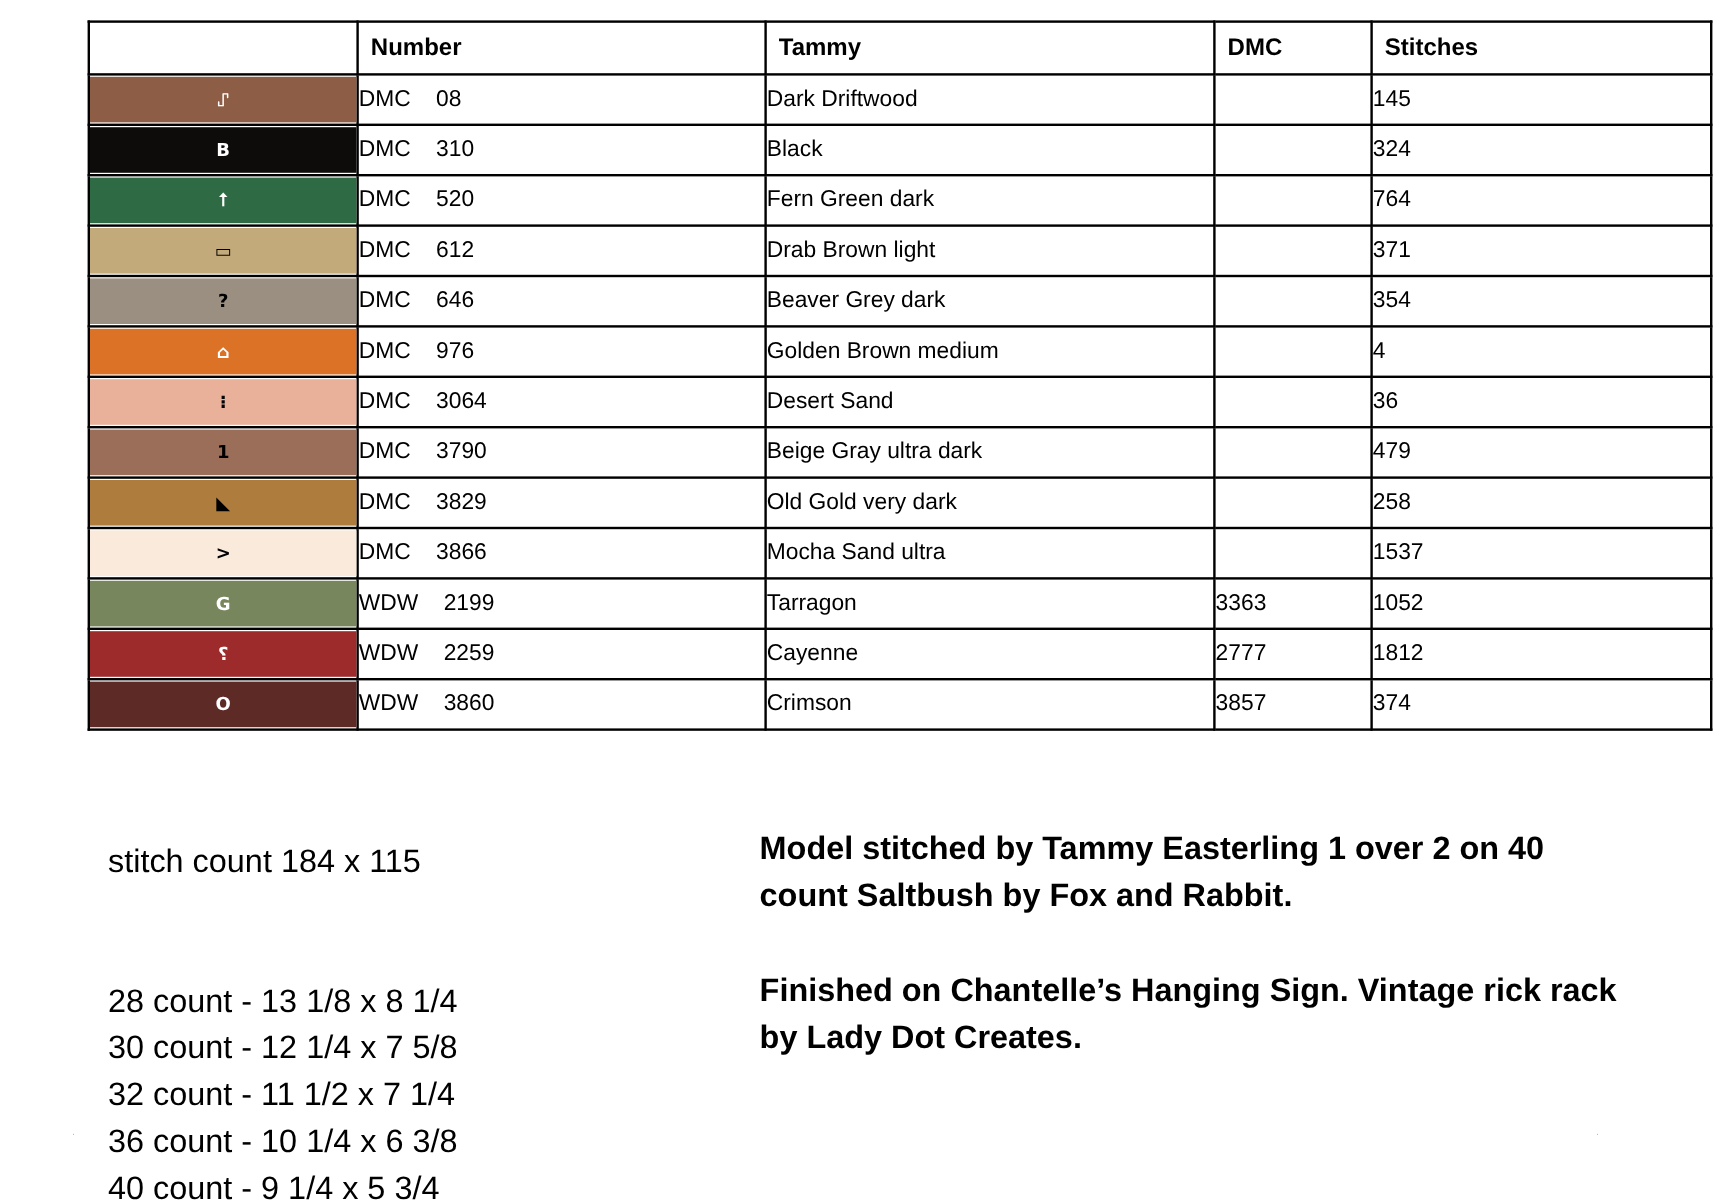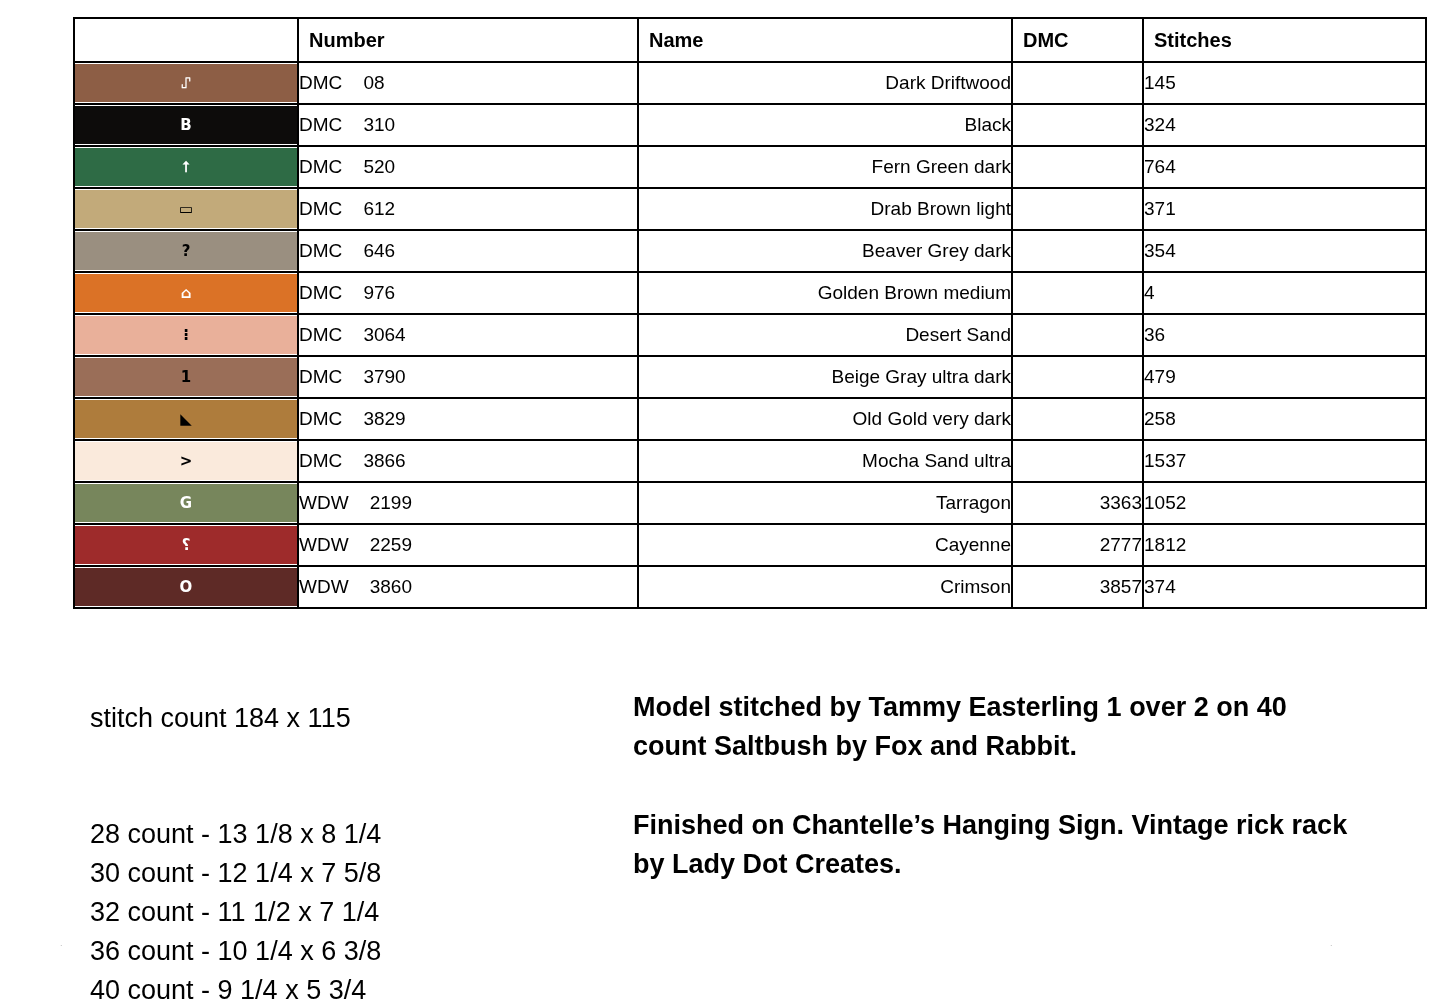--- a/index.html
+++ b/index.html
@@ -79,24 +79,23 @@
   }
 
   td.number {
     padding-left: 10px;
     font-size: 20px;
     white-space: pre;
   }
   td.name {
     padding-left: 10px;
     font-size: 20px;
-    text-align: right;
   }
   td.dmc {
-    text-align: right;
+    text-align: left;
     font-size: 22px;
   }
   td.stitches {
     text-align: left;
     padding-right: 8px;
     font-size: 20px;
   }
 
   .notes-left {
     position: absolute;
@@ -135,21 +134,21 @@
       <col class="c-swatch">
         <col class="c-number">
         <col class="c-name">
         <col class="c-dmc">
         <col class="c-stitch">
     </colgroup>
     <thead>
       <tr>
         <th class="h-swatch"></th>
         <th>Number</th>
-        <th>Name</th>
+        <th>Tammy</th>
         <th class="h-dmc">DMC</th>
         <th>Stitches</th>
       </tr>
     </thead>
     <tbody id="floss-body">
         <tr>
           <td class="swatch">
             <div class="swatch-inner" style="background: rgb(141, 94, 69); color: rgb(255, 255, 255);">⑀</div>
           </td>
           <td class="number">DMC    08</td>

